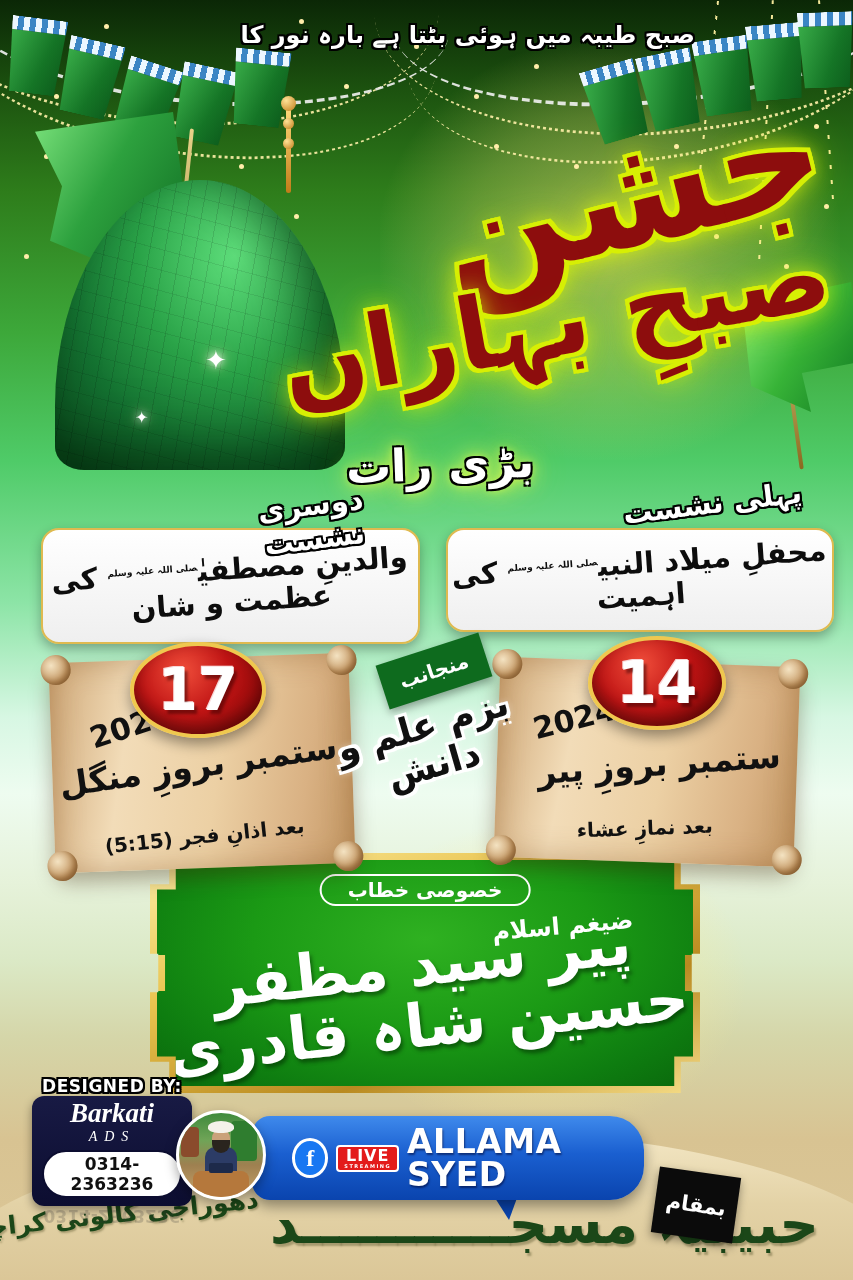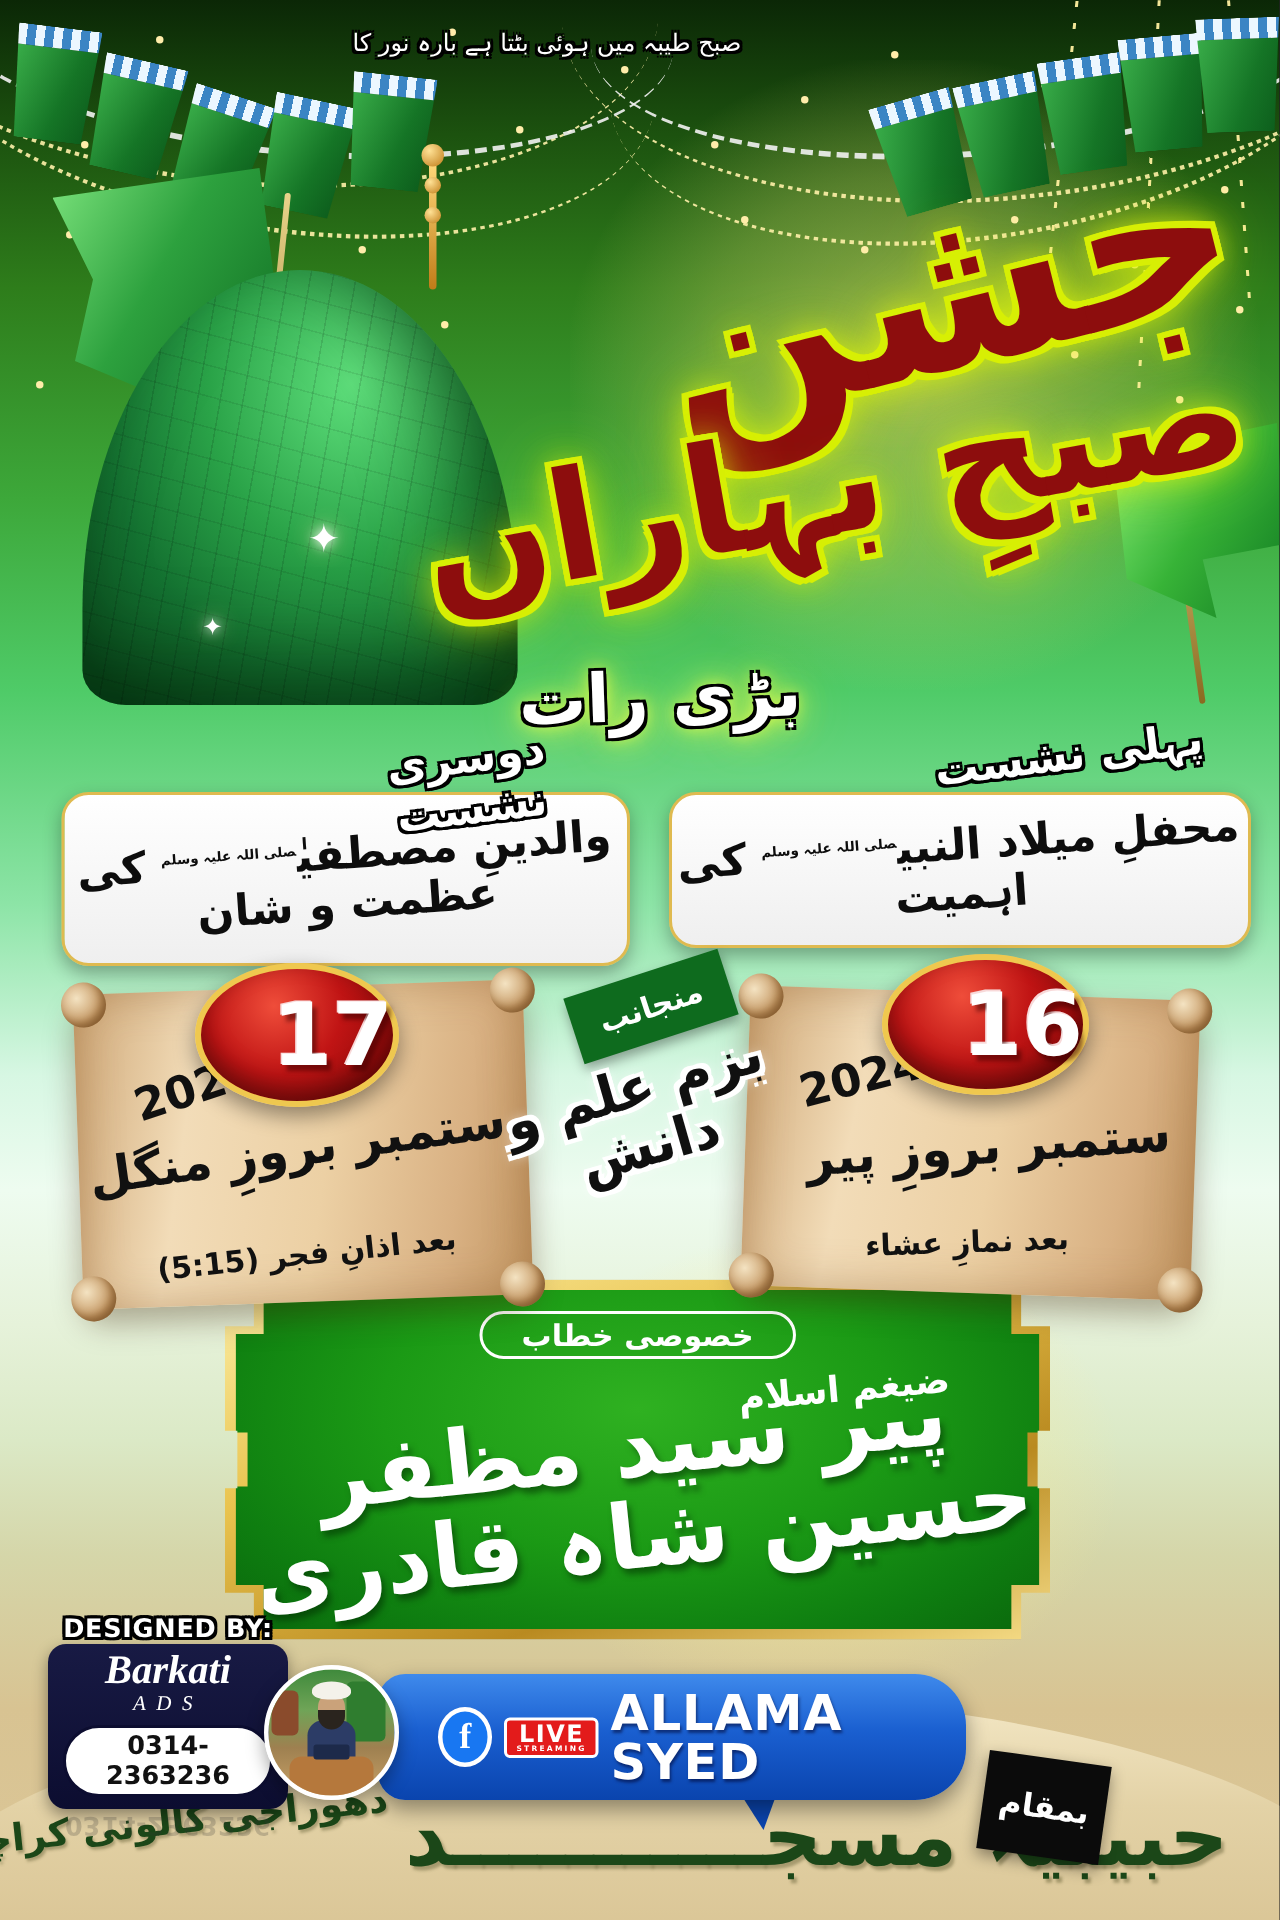--- a/index.html
+++ b/index.html
@@ -47,21 +47,21 @@
   .topic-box{background:linear-gradient(180deg,#ffffff,#efefef);border:2px solid #dfba50;border-radius:18px;
     box-shadow:0 5px 12px rgba(0,0,0,.3);display:flex;align-items:center;justify-content:center;text-align:center;}
   .topic-txt{color:#0d0d0d;font-weight:bold;font-size:29px;line-height:1.15;transform:rotate(-4deg);}
   .honor{font-size:9px;vertical-align:super;font-weight:bold;}
   
   .scroll{background:linear-gradient(100deg,#cfa878 0%,#f2dcb8 26%,#ecd0a4 55%,#d9b183 82%,#c39763 100%);
     border-radius:14px;box-shadow:0 10px 20px rgba(60,30,0,.35),inset 0 0 30px rgba(120,70,20,.35);}
   .curl{border-radius:50%;background:radial-gradient(circle at 35% 35%,#f4e3c2,#c79b67 60%,#9f7444);box-shadow:inset -3px -3px 6px rgba(90,50,10,.5);}
   .oval{border-radius:50%;background:radial-gradient(circle at 38% 28%,#ef4d3a 0%,#c01414 45%,#7c0404 100%);
     border:4px solid #efc84f;box-shadow:0 6px 14px rgba(0,0,0,.4),inset 0 -8px 16px rgba(0,0,0,.4);
-    display:flex;align-items:center;justify-content:flex-end;}
+    display:flex;align-items:center;justify-content:center;}
   .oval-num{color:#fff;font-size:58px;font-weight:bold;text-shadow:3px 4px 3px rgba(60,0,0,.55),-1px -1px 0 #f8d9d9;}
   .sc-year{font-weight:bold;font-size:30px;color:#111;transform:rotate(-16deg);}
   .sc-main{font-weight:bold;font-size:33px;color:#111;transform:rotate(-6deg);white-space:nowrap;}
   .sc-time{font-weight:bold;font-size:20px;color:#111;transform:rotate(-4deg);white-space:nowrap;}
   
   .org-tag{background:#0e6b1e;color:#fff;font-weight:bold;font-size:20px;display:flex;align-items:center;justify-content:center;
     box-shadow:0 4px 8px rgba(0,0,0,.35);}
   .org-name{font-weight:bold;font-size:36px;color:#101010;text-align:center;line-height:1.1;
     text-shadow:-3px -3px 0 #fff,3px -3px 0 #fff,-3px 3px 0 #fff,3px 3px 0 #fff,0 0 10px #fff;}
   
@@ -143,21 +143,21 @@
   <div class="abs dome"></div>
   <div class="abs finial"></div>
   <div class="abs fball" style="left:281px;top:96px;width:15px;height:15px;"></div>
   <div class="abs fball" style="left:283px;top:118px;width:11px;height:11px;"></div>
   <div class="abs fball" style="left:283px;top:138px;width:11px;height:11px;"></div>
   <div class="abs pole" style="left:788px;top:300px;height:170px;transform:rotate(-8deg);"></div>
   <div class="abs rflag"></div>
   <span class="abs spark" style="left:205px;top:345px;">✦</span>
   <span class="abs spark" style="left:135px;top:408px;font-size:16px;">✦</span>
 
-  <div class="abs rtl outl-b" style="left:235px;top:16px;width:460px;text-align:left;color:#fff;font-weight:normal;font-size:16px;line-height:1.6;z-index:3;">
+  <div class="abs rtl outl-b" style="left:235px;top:16px;width:460px;text-align:right;color:#fff;font-weight:bold;font-size:24px;line-height:1.6;z-index:3;">
     <div>صبح طیبہ میں ہوئی بٹتا ہے بارہ نور کا</div>
   </div>
 
   <div class="abs rtl title-cal" style="right:28px;top:108px;font-size:148px;transform:rotate(-14deg);z-index:3;">جشن</div>
   <div class="abs rtl title-cal" style="left:278px;top:262px;font-size:100px;transform:rotate(-10deg);z-index:3;">صبحِ بہاراں</div>
   <div class="abs rtl glow-y" style="left:170px;top:438px;width:540px;text-align:center;color:#fff;font-weight:bold;font-size:45px;transform:rotate(-2deg);z-index:3;">بڑی رات</div>
 
   <div class="abs sess-hdr outl-b" style="left:595px;top:486px;width:235px;transform:rotate(-7deg);z-index:3;">پہلی نشست</div>
   <div class="abs sess-hdr outl-b" style="left:205px;top:488px;width:215px;transform:rotate(-7deg);z-index:3;">دوسری نشست</div>
 
@@ -177,21 +177,21 @@
   <div class="abs scroll" style="left:497px;top:662px;width:300px;height:200px;transform:rotate(2deg);z-index:2;">
     <div class="curl abs" style="left:-8px;top:-8px;width:30px;height:30px;"></div>
     <div class="curl abs" style="right:-8px;top:-8px;width:30px;height:30px;"></div>
     <div class="curl abs" style="left:-8px;bottom:-8px;width:30px;height:30px;"></div>
     <div class="curl abs" style="right:-8px;bottom:-8px;width:30px;height:30px;"></div>
     <div class="abs sc-year" style="left:34px;top:42px;">2024</div>
     <div class="abs sc-main rtl" style="right:16px;top:82px;">ستمبر بروزِ پیر</div>
     <div class="abs sc-time rtl" style="left:0;right:0;bottom:22px;text-align:center;">بعد نمازِ عشاء</div>
   </div>
   <div class="abs oval" style="left:588px;top:636px;width:130px;height:86px;z-index:3;">
-    <span class="oval-num">16</span>
+    <span class="oval-num">14</span>
   </div>
 
   <div class="abs scroll" style="left:52px;top:658px;width:300px;height:210px;transform:rotate(-2deg);z-index:2;">
     <div class="curl abs" style="left:-8px;top:-8px;width:30px;height:30px;"></div>
     <div class="curl abs" style="right:-8px;top:-8px;width:30px;height:30px;"></div>
     <div class="curl abs" style="left:-8px;bottom:-8px;width:30px;height:30px;"></div>
     <div class="curl abs" style="right:-8px;bottom:-8px;width:30px;height:30px;"></div>
     <div class="abs sc-year" style="left:38px;top:48px;">2024</div>
     <div class="abs sc-main rtl" style="right:14px;top:88px;">ستمبر بروزِ منگل</div>
     <div class="abs sc-time rtl" style="left:0;right:0;bottom:20px;text-align:center;">بعد اذانِ فجر (5:15)</div>

